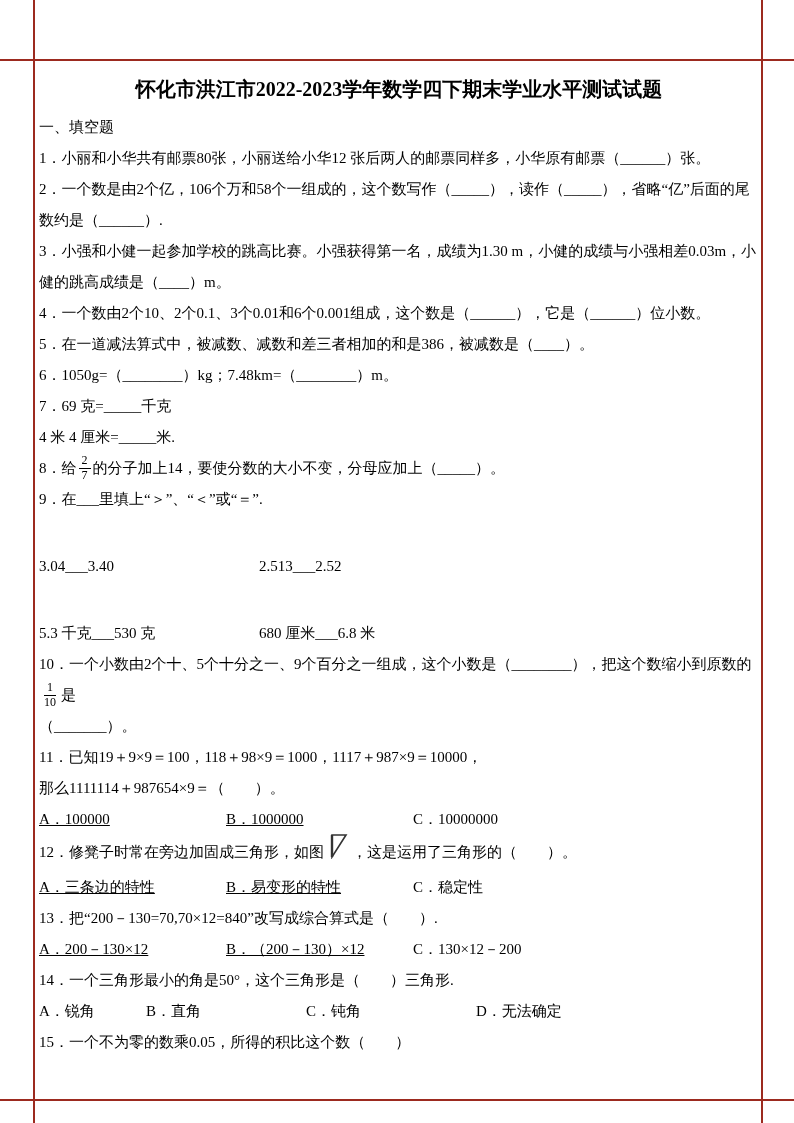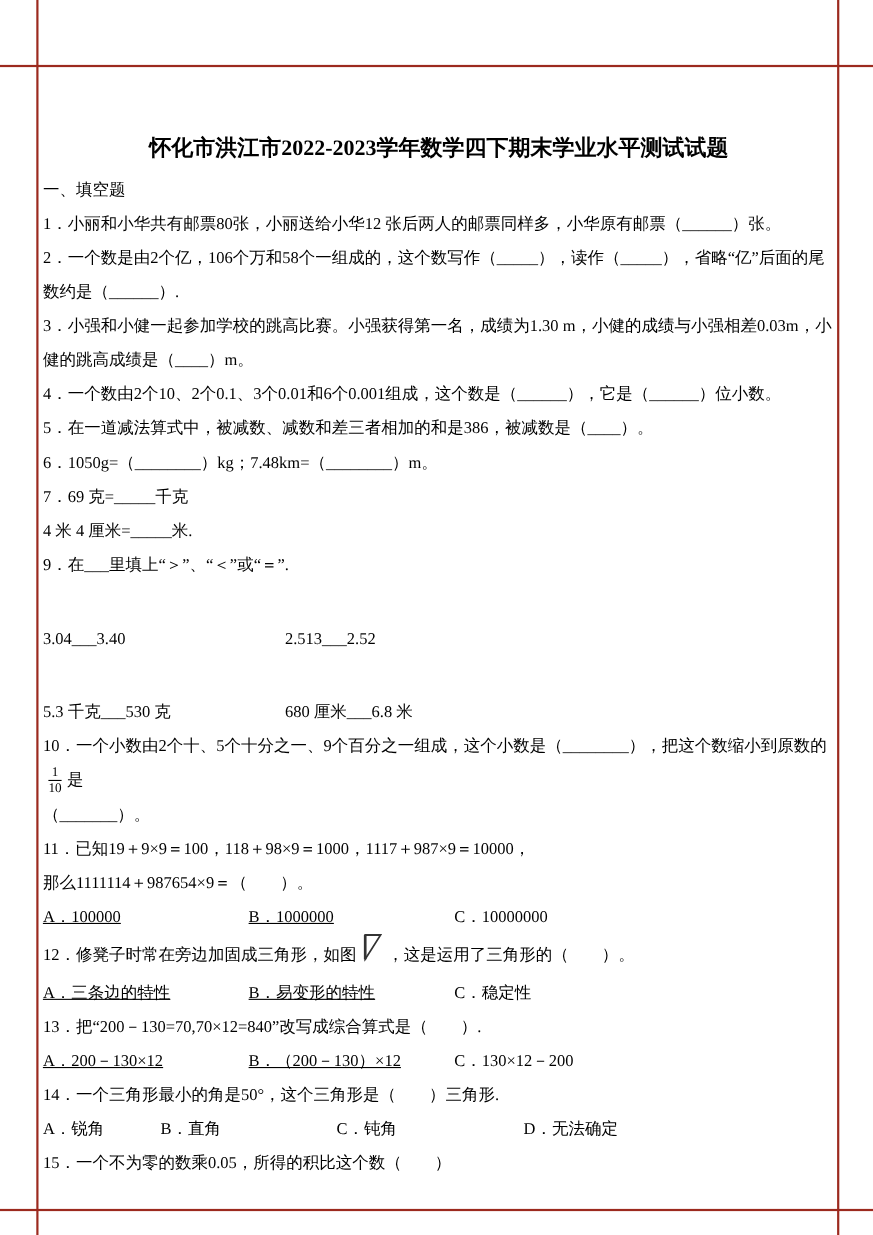--- a/index.html
+++ b/index.html
@@ -25,21 +25,20 @@
     left: 39px;
     top: 74px;
     width: 720px;
   }
   .title {
     text-align: center;
     font-size: 20px;
     font-weight: bold;
     line-height: 30px;
     margin-bottom: 8px;
-    margin-top: 46px;
   }
   .line {
     font-size: 15px;
     line-height: 31px;
     word-break: break-all;
   }
   
   .frac {
     display: inline-flex;
     flex-direction: column;
@@ -85,20 +84,26 @@
 
     <div class="line">1．小丽和小华共有邮票80张，小丽送给小华12 张后两人的邮票同样多，小华原有邮票（______）张。</div>
     <div class="line">2．一个数是由2个亿，106个万和58个一组成的，这个数写作（_____），读作（_____），省略“亿”后面的尾数约是（______）.</div>
     <div class="line">3．小强和小健一起参加学校的跳高比赛。小强获得第一名，成绩为1.30 m，小健的成绩与小强相差0.03m，小健的跳高成绩是（____）m。</div>
     <div class="line">4．一个数由2个10、2个0.1、3个0.01和6个0.001组成，这个数是（______），它是（______）位小数。</div>
     <div class="line">5．在一道减法算式中，被减数、减数和差三者相加的和是386，被减数是（____）。</div>
     <div class="line">6．1050g=（________）kg；7.48km=（________）m。</div>
     <div class="line">7．69 克=_____千克</div>
     <div class="line">4 米 4 厘米=_____米.</div>
 
+    <div class="line">
+      <span>8．给</span><span class="frac">
+          <span class="num">2</span>
+          <span class="den">7</span>
+        </span><span>的分子加上14，要使分数的大小不变，分母应加上（_____）。</span>
+    </div>
 
     <div class="line">9．在___里填上“＞”、“＜”或“＝”.</div>
     <div class="line">
       <span class="w220">3.04___3.40</span><span>2.513___2.52</span>
     </div>
     <div class="line">
       <span class="w220">5.3 千克___530 克</span><span>680 厘米___6.8 米</span>
     </div>
 
     <div class="line">

